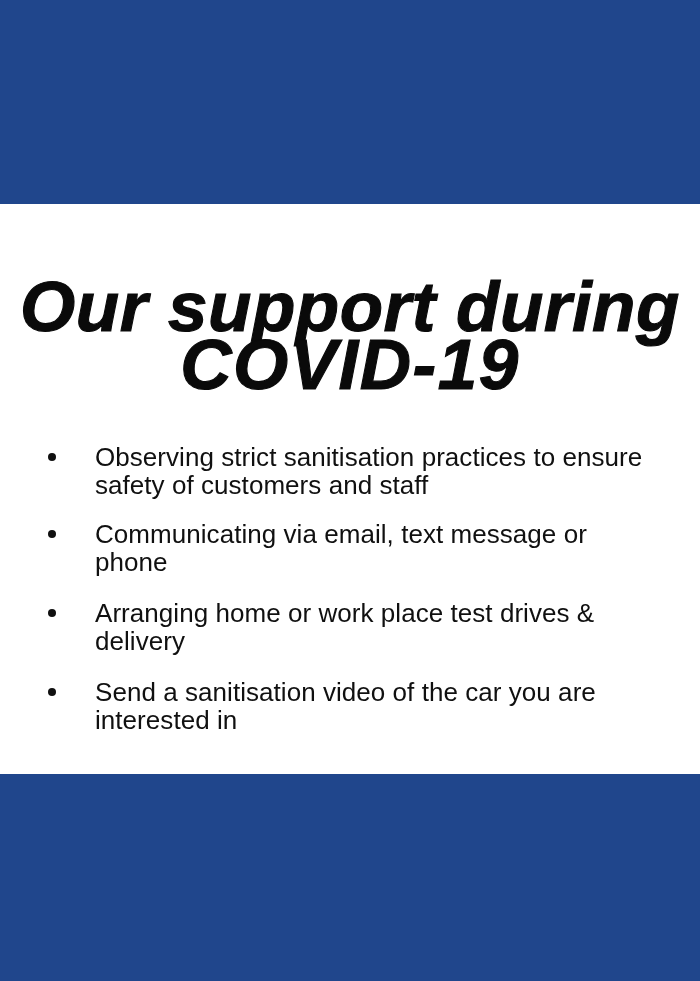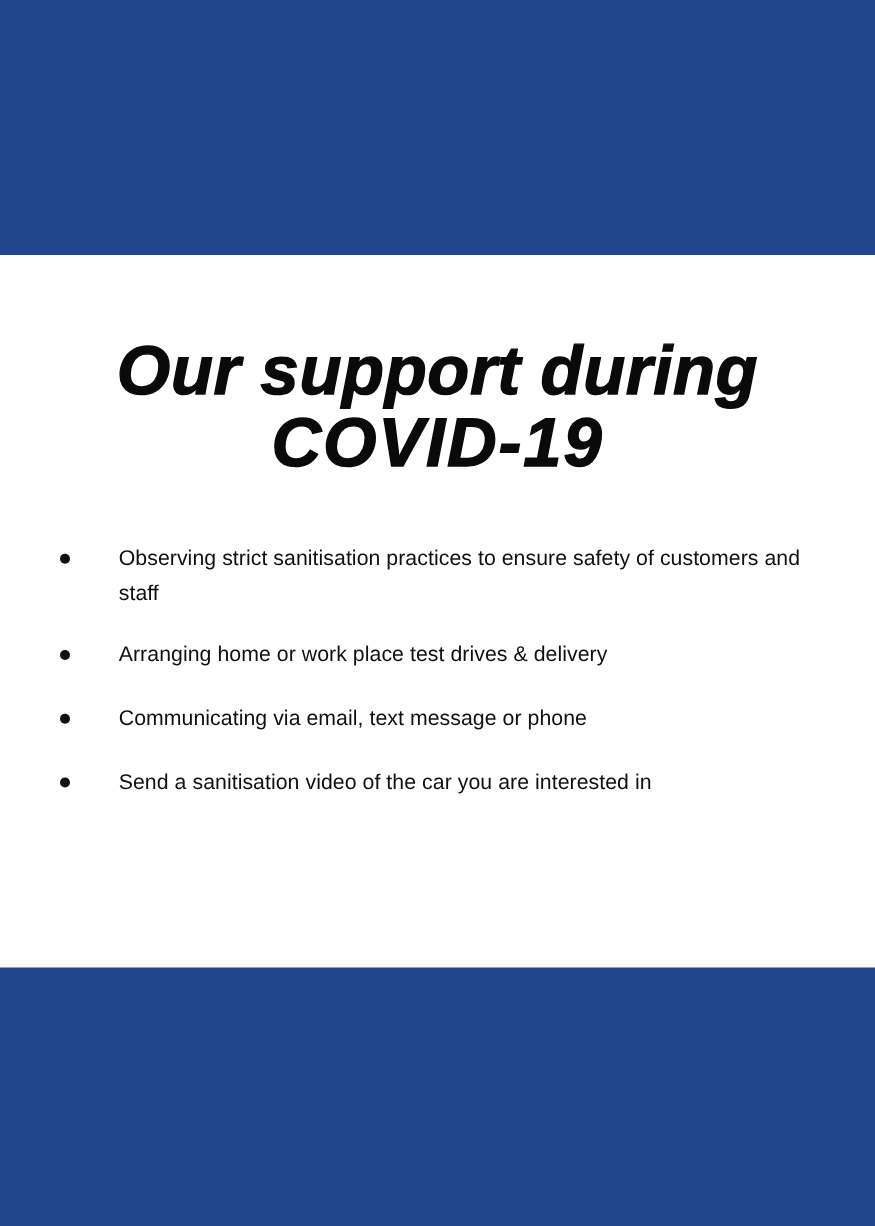--- a/index.html
+++ b/index.html
@@ -52,21 +52,21 @@
   .headline {
     position: absolute;
     left: 0;
     top: 26px;
     width: 700px;
     text-align: center;
     color: #0a0a0a;
     font-family: "Liberation Sans", sans-serif;
     font-weight: 900;
     font-style: italic;
-    font-size: 55px;
+    font-size: 71px;
     line-height: 58px;
     letter-spacing: -0.5px;
     -webkit-text-stroke: 1.1px #0a0a0a;
   }
   .headline-line {
     display: block;
     white-space: nowrap;
   }
   .headline-line-1 { letter-spacing: 0.5px; }
   .headline-line-2 { letter-spacing: 1.5px; }
@@ -77,24 +77,24 @@
     left: 40px;
     top: 224px;
     width: 625px;
     margin: 0;
     padding: 0;
     list-style: none;
   }
   .bullet-item {
     position: relative;
     padding-left: 55px;
-    margin: 5px 0 23px 0;
+    margin: 15px 0 23px 0;
     color: #101010;
     font-family: "Liberation Sans", sans-serif;
-    font-size: 17px;
+    font-size: 26px;
     line-height: 28px;
     font-weight: 400;
     letter-spacing: 0.05px;
   }
   .bullet-item:last-child { margin-bottom: 0; }
   .bullet-item.two-line { margin-bottom: 21px; }
 
   .bullet-marker {
     position: absolute;
     left: 8px;
@@ -123,25 +123,25 @@
       <span class="headline-line headline-line-2">COVID-19</span>
     </h1>
 
     <ul class="bullet-list">
       <li class="bullet-item two-line">
         <span class="bullet-marker"></span>
         <span class="bullet-text">Observing strict sanitisation practices to ensure safety of customers and staff</span>
       </li>
       <li class="bullet-item">
         <span class="bullet-marker"></span>
-        <span class="bullet-text">Arranging home or work place test drives &amp; delivery</span>
+        <span class="bullet-text">Communicating via email, text message or phone</span>
       </li>
       <li class="bullet-item">
         <span class="bullet-marker"></span>
-        <span class="bullet-text">Communicating via email, text message or phone</span>
+        <span class="bullet-text">Arranging home or work place test drives &amp; delivery</span>
       </li>
       <li class="bullet-item">
         <span class="bullet-marker"></span>
         <span class="bullet-text">Send a sanitisation video of the car you are interested in</span>
       </li>
     </ul>
 
   </div>
 
   <div class="band band-bottom" style="background: rgb(32, 70, 140);"></div>

